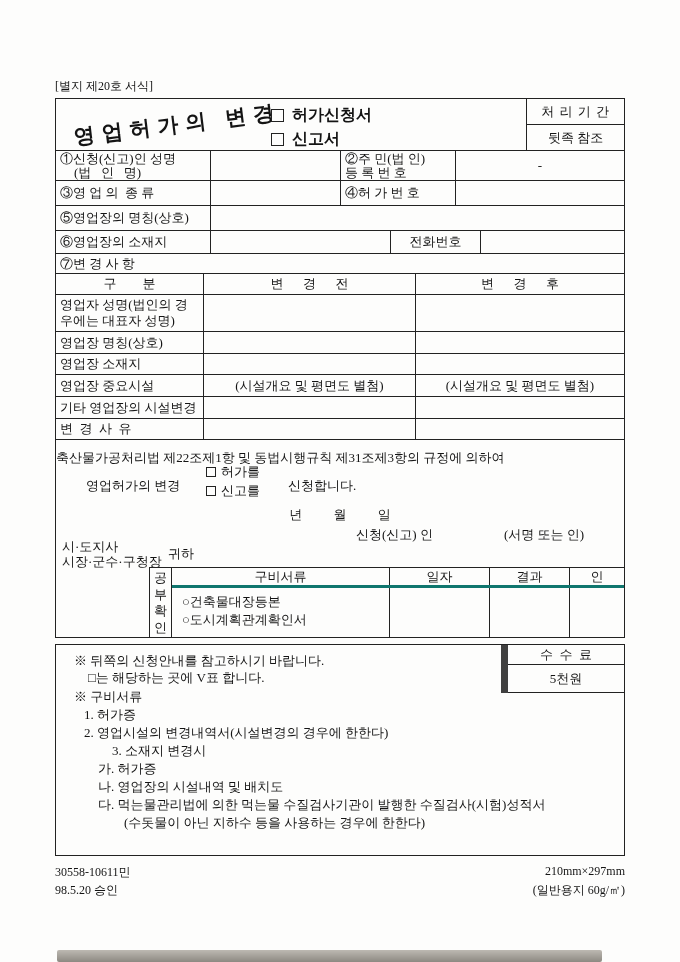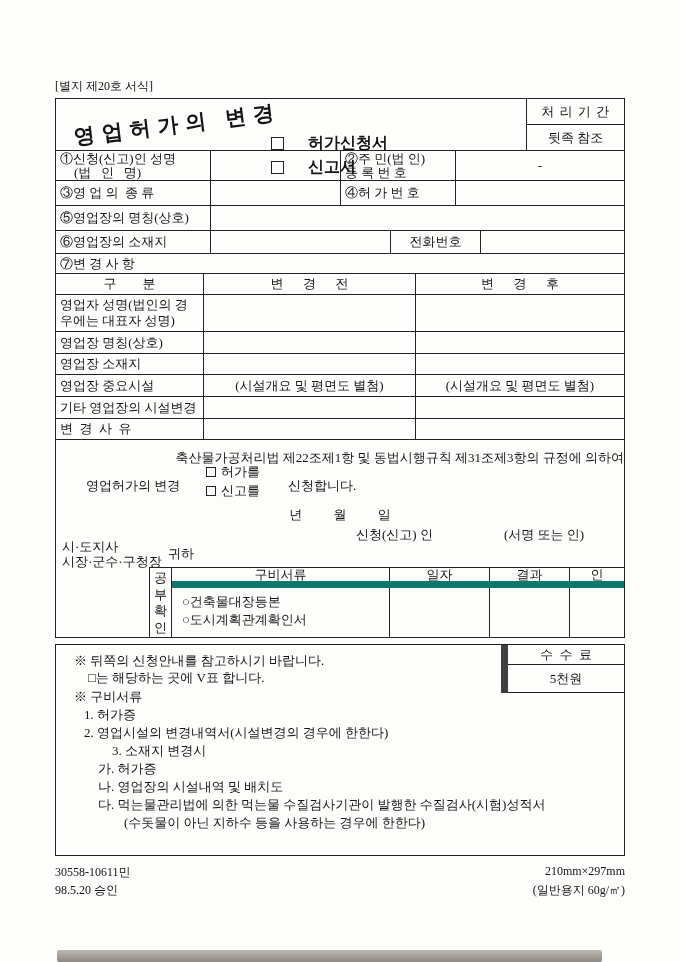--- a/index.html
+++ b/index.html
@@ -28,38 +28,38 @@
   .ctr { align-items: center; text-align: center; }
   .field { }
 
   .titlecell { position: relative; flex: 1; }
   .form-title {
     position: absolute; left: 18px; top: 24px;
     font-size: 21px; font-weight: bold; letter-spacing: 7px;
     transform: rotate(-7deg); transform-origin: left center;
     white-space: nowrap;
   }
-  .hdr-cb { position: absolute; left: 215px; display: flex; align-items: center; gap: 24px;
-    font-size: 16px; font-weight: bold; white-space: nowrap; margin-top: 28px; }
+  .hdr-cb { position: absolute; left: 215px; display: flex; align-items: center; gap: 8px;
+    font-size: 16px; font-weight: bold; white-space: nowrap; }
   .cb { display: inline-block; width: 13px; height: 13px; border: 1px solid #222; background: #fdfdfc; flex: 0 0 auto; }
   .cb-sm { display: inline-block; width: 10px; height: 10px; border: 1px solid #222; background: #fdfdfc; vertical-align: -1px; margin-right: 5px; }
 
   .proc-col { width: 97px; display: flex; flex-direction: column; }
   .proc-top { height: 26px; border-bottom: 1px solid #222; display: flex; align-items: center; justify-content: center; font-size: 13px; letter-spacing: 1px; }
   .proc-bot { flex: 1; display: flex; align-items: center; justify-content: center; font-size: 13px; }
 
   .decl { position: relative; font-size: 13px; }
   .opt { display: flex; align-items: center; white-space: nowrap; }
 
   .vtable { position: absolute; left: 93px; top: 127px; width: 475px; height: 70px;
     border-left: 1px solid #222; border-top: 1px solid #222; display: flex; }
   .vlabel { width: 22px; border-right: 1px solid #222; font-size: 13px; line-height: 16.5px;
     text-align: center; word-break: break-all; padding-top: 2px; }
   .vright { flex: 1; display: flex; flex-direction: column; }
-  .vhead { height: 20px; display: flex; border-bottom: 7px solid #0f766e; }
+  .vhead { height: 20px; display: flex; border-bottom: 3px solid #0f766e; }
   .vbody { flex: 1; display: flex; }
   .vcell { border-right: 1px solid #222; display: flex; align-items: center; justify-content: center; font-size: 13px; }
   .vcell.last { border-right: none; }
   .vdocs { justify-content: flex-start; align-items: flex-start; flex-direction: column; padding: 5px 0 0 10px; line-height: 18px; }
 
   .notesbox { position: absolute; left: 55px; top: 644px; width: 570px; height: 212px;
     border: 1px solid #222; font-size: 13px; }
   .feebox { position: absolute; left: 445px; top: 0; width: 123px; border-left: 7px solid #404040; }
   .fee-top { height: 20px; border-bottom: 1px solid #222; display: flex; align-items: center; justify-content: center; }
   .fee-bot { height: 28px; border-bottom: 1px solid #222; display: flex; align-items: center; justify-content: center; }
@@ -164,21 +164,21 @@
       <div class="fcell last field" style="flex:1"></div>
     </div>
     <div class="frow" style="height:21px">
       <div class="fcell lbl pre" style="width:148px">변  경  사  유</div>
       <div class="fcell field" style="width:212px"></div>
       <div class="fcell last field" style="flex:1"></div>
     </div>
 
     <div class="frow nb" style="height:197px">
       <div class="fcell last decl" style="flex:1; justify-content:flex-start;">
-        <div class="abs" style="top:9px; width:100%; text-align:right;">축산물가공처리법 제22조제1항 및 동법시행규칙 제31조제3항의 규정에 의하여</div>
+        <div class="abs" style="top:9px; width:100%; text-align:left;">축산물가공처리법 제22조제1항 및 동법시행규칙 제31조제3항의 규정에 의하여</div>
         <div class="abs" style="left:30px; top:37px;">영업허가의 변경</div>
         <div class="abs opt" style="left:150px; top:23px;">
           <span class="cb-sm"></span>
           <span>허가를</span>
         </div>
         <div class="abs opt" style="left:150px; top:42px;">
           <span class="cb-sm"></span>
           <span>신고를</span>
         </div>
         <div class="abs" style="left:232px; top:37px;">신청합니다.</div>

